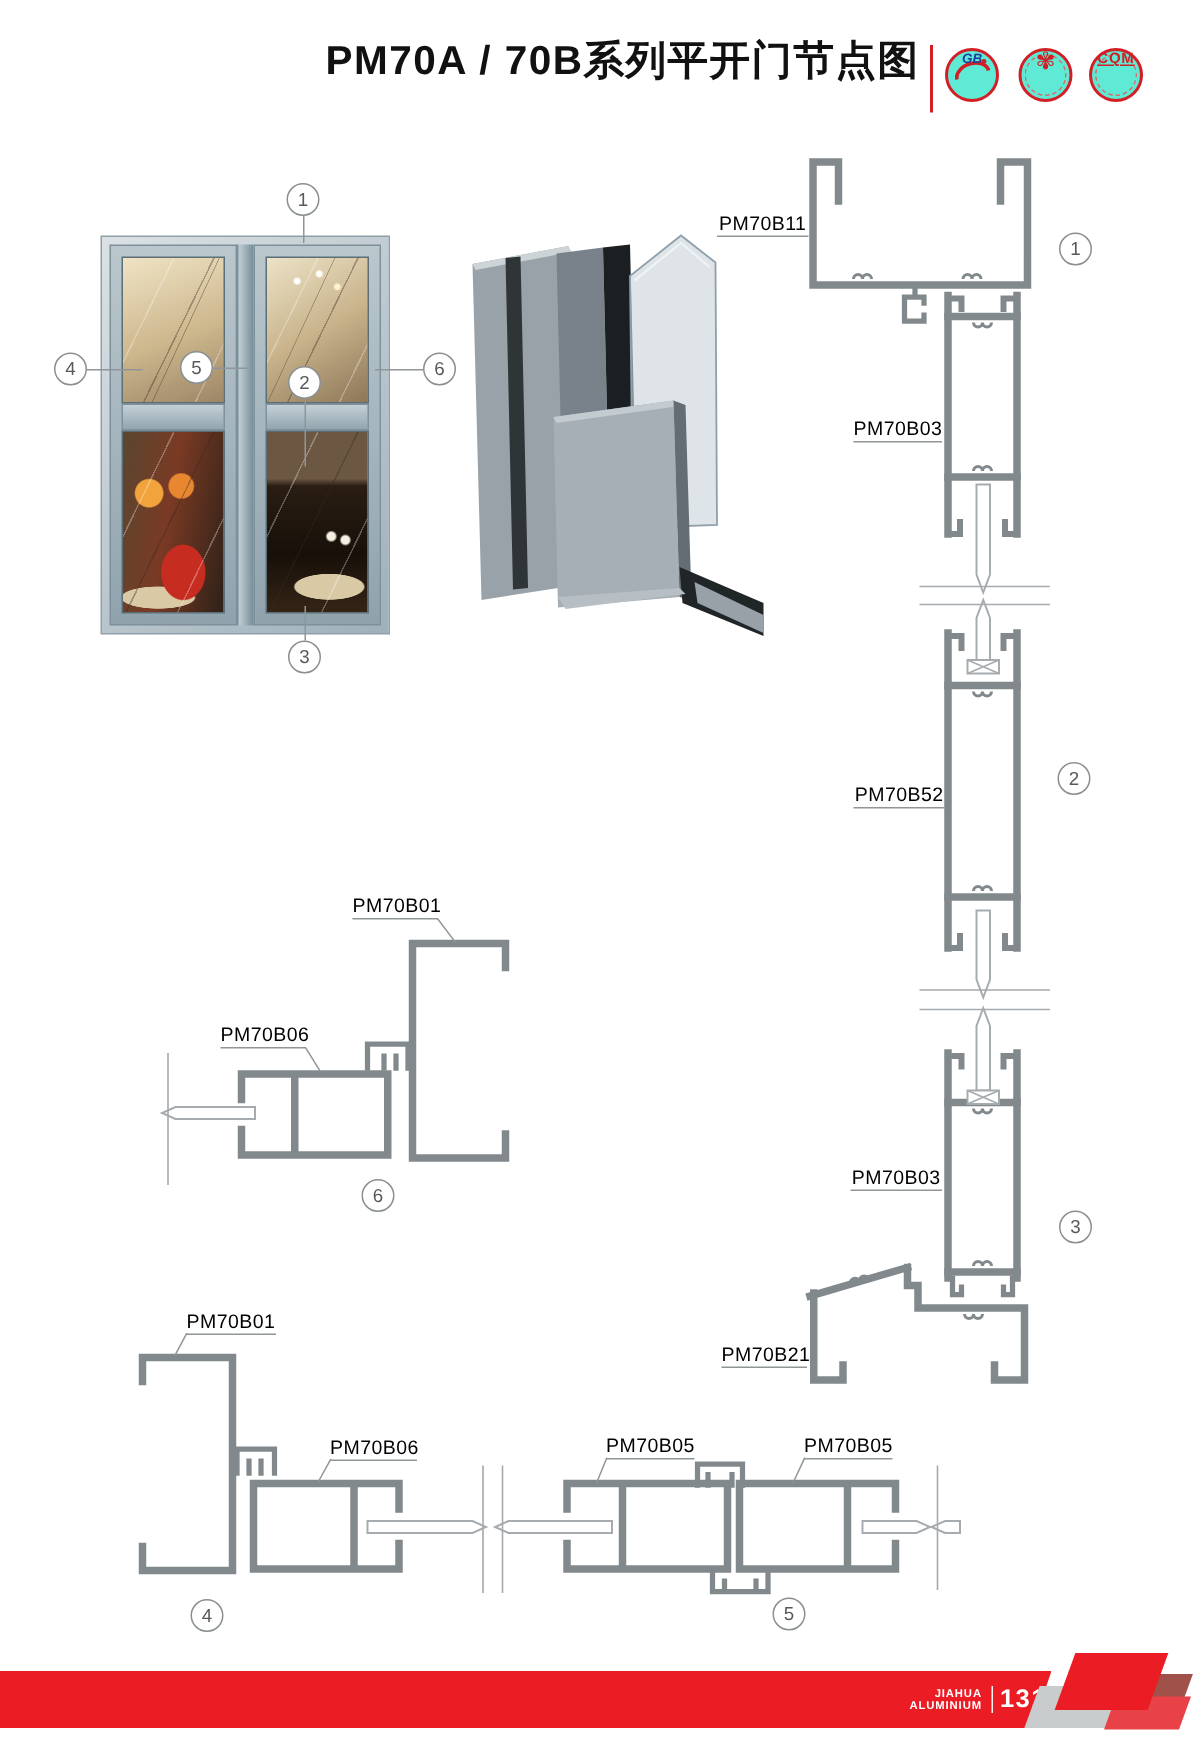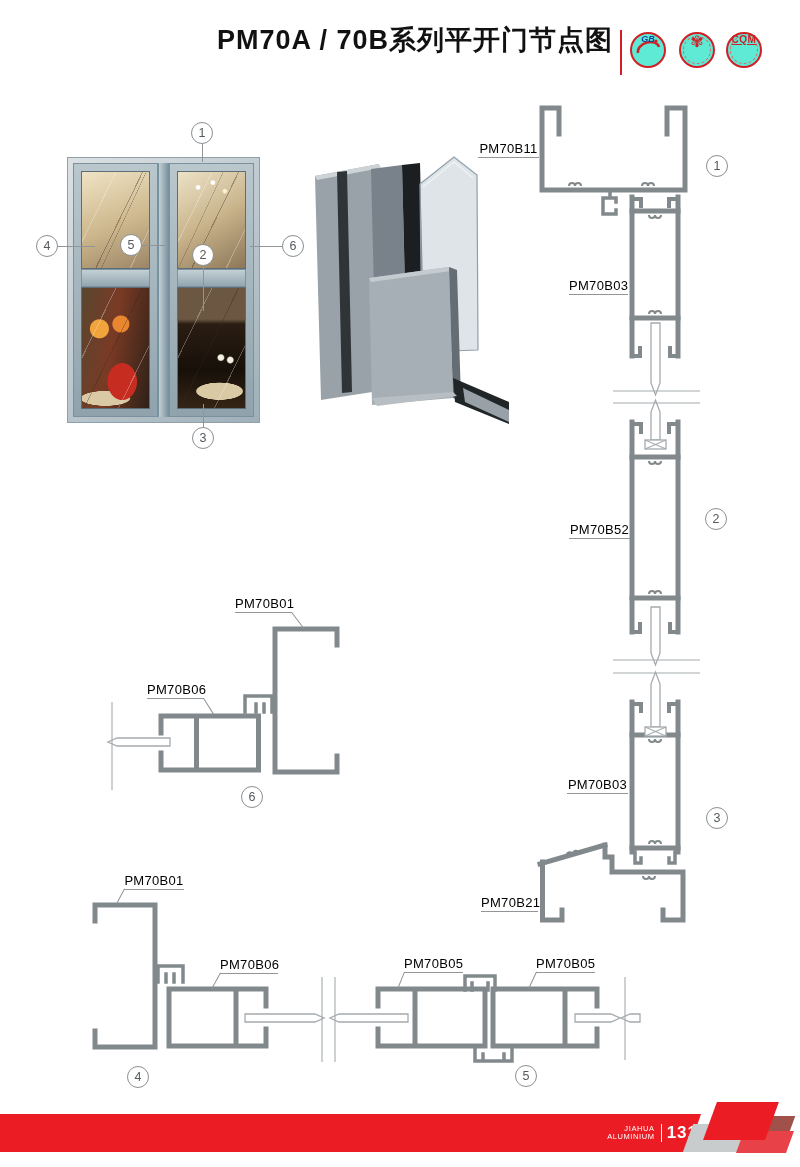--- a/index.html
+++ b/index.html
@@ -62,21 +62,21 @@
   .lead.s{height:1px;transform-origin:0 0;}
   .plabel{position:absolute;font-size:13px;line-height:14px;color:#000000;letter-spacing:.3px;
           border-bottom:1px solid #8f9598;padding-bottom:1px;white-space:nowrap;z-index:5;text-align:center;}
 
   .diagram-svg{position:absolute;}
 
   
   .footer-band{position:absolute;left:0;top:1114px;width:701px;height:38px;background:#ec1c24;
                clip-path:polygon(0 0,100% 0,calc(100% - 13px) 100%,0 100%);
                display:flex;align-items:center;justify-content:flex-end;box-sizing:border-box;padding-right:3px;}
-  .brand{color:#fff;text-align:right;font-size:7.5px;line-height:8px;letter-spacing:.6px;font-weight:normal;}
+  .brand{color:#fff;text-align:right;font-size:7.5px;line-height:8px;letter-spacing:.6px;font-weight:bold;}
   .brand-sep{width:1px;height:18px;background:rgba(255,255,255,.95);margin:0 5px 0 6px;}
   .page-num{color:#fff;font-size:17px;font-weight:bold;letter-spacing:1px;}
   .pgram{position:absolute;transform:skewX(-20deg);}
   .pg-gray{left:688px;top:1124px;width:54px;height:28px;background:#c9cccd;z-index:1;}
   .pg-dark{left:756px;top:1116px;width:36px;height:18px;background:#a0524a;z-index:2;}
   .pg-red1{left:710px;top:1102px;width:62px;height:38px;background:#ec1c24;z-index:3;}
   .pg-red2{left:740px;top:1131px;width:50px;height:22px;background:#e84248;z-index:2;}
 </style>
 </head>
 <body>

